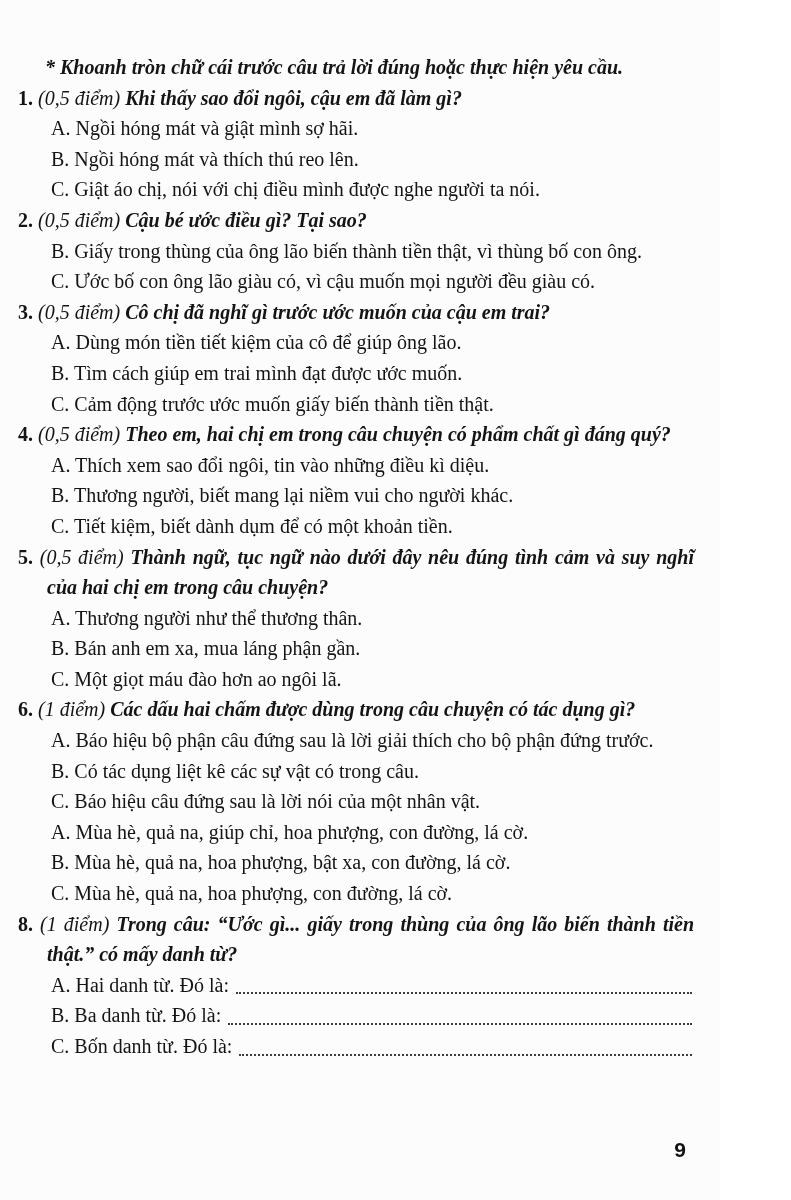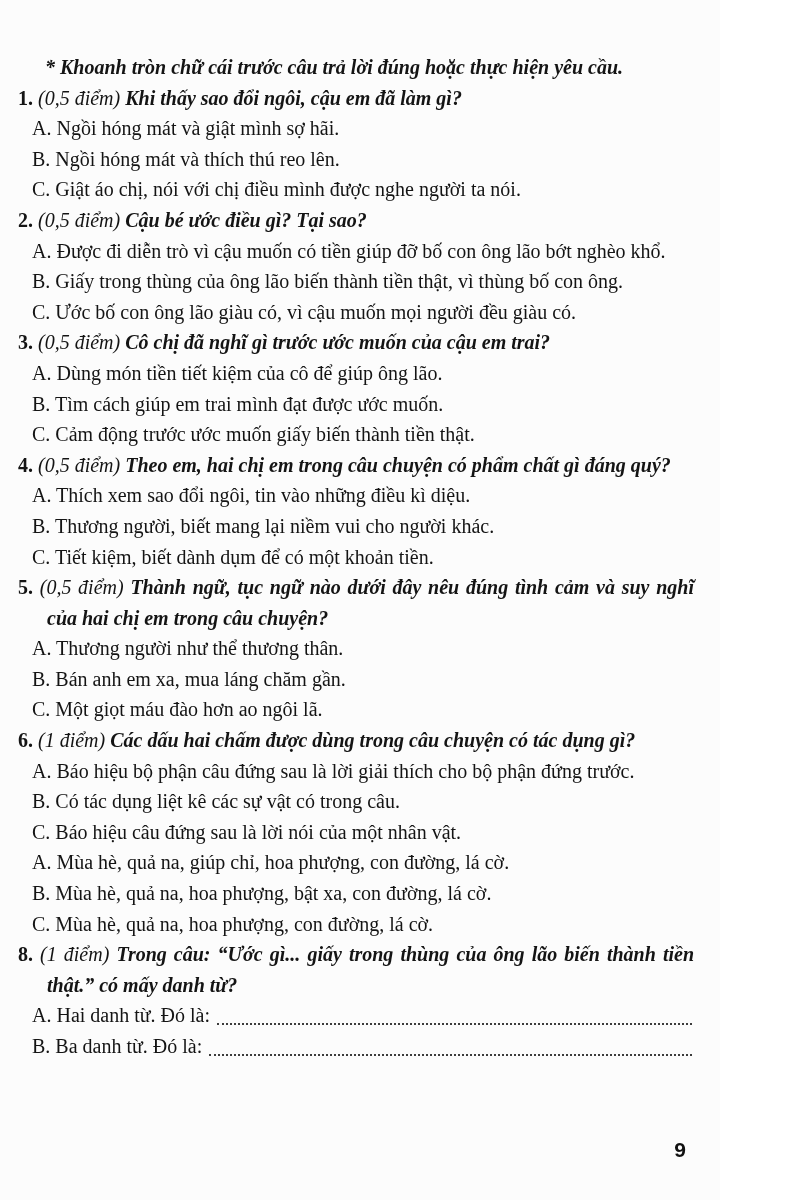--- a/index.html
+++ b/index.html
@@ -30,21 +30,21 @@
   .stem {
     margin: 0;
     padding-left: 29px;
     text-indent: -29px;
     text-align: justify;
   }
   .qnum  { font-weight: bold; font-style: normal; }
   .pts   { font-style: italic; font-weight: normal; }
   .qtext { font-weight: bold; font-style: italic; }
   .option {
-    margin: 0 0 0 14px;
+    margin: 0 0 0 33px;
     white-space: nowrap;
   }
   .option.with-blank { display: flex; }
   .opt-label { flex: 0 0 auto; }
   .leader {
     flex: 1 1 auto;
     border-bottom: 2.5px dotted #3c3c3c;
     margin: 0 2px 6px 7px;
     min-width: 40px;
   }
@@ -66,40 +66,39 @@
 
   <div id="questions">
       <div class="question">
         <p class="stem"><span class="qnum">1.</span> <span class="pts">(0,5 điểm)</span> <span class="qtext">Khi thấy sao đổi ngôi, cậu em đã làm gì?</span></p>
         <p class="option"><span class="opt-label">A. Ngồi hóng mát và giật mình sợ hãi.</span></p>
         <p class="option"><span class="opt-label">B. Ngồi hóng mát và thích thú reo lên.</span></p>
         <p class="option"><span class="opt-label">C. Giật áo chị, nói với chị điều mình được nghe người ta nói.</span></p>
       </div>
       <div class="question">
         <p class="stem"><span class="qnum">2.</span> <span class="pts">(0,5 điểm)</span> <span class="qtext">Cậu bé ước điều gì? Tại sao?</span></p>
-        <p class="option"><span class="opt-label">A. Được đi diễn trò vì cậu muốn có tiền giúp đỡ bố con ông lão bớt nghèo khổ.</span></p>
         <p class="option"><span class="opt-label">B. Giấy trong thùng của ông lão biến thành tiền thật, vì thùng bố con ông.</span></p>
         <p class="option"><span class="opt-label">C. Ước bố con ông lão giàu có, vì cậu muốn mọi người đều giàu có.</span></p>
       </div>
       <div class="question">
         <p class="stem"><span class="qnum">3.</span> <span class="pts">(0,5 điểm)</span> <span class="qtext">Cô chị đã nghĩ gì trước ước muốn của cậu em trai?</span></p>
         <p class="option"><span class="opt-label">A. Dùng món tiền tiết kiệm của cô để giúp ông lão.</span></p>
         <p class="option"><span class="opt-label">B. Tìm cách giúp em trai mình đạt được ước muốn.</span></p>
         <p class="option"><span class="opt-label">C. Cảm động trước ước muốn giấy biến thành tiền thật.</span></p>
       </div>
       <div class="question">
         <p class="stem"><span class="qnum">4.</span> <span class="pts">(0,5 điểm)</span> <span class="qtext">Theo em, hai chị em trong câu chuyện có phẩm chất gì đáng quý?</span></p>
         <p class="option"><span class="opt-label">A. Thích xem sao đổi ngôi, tin vào những điều kì diệu.</span></p>
         <p class="option"><span class="opt-label">B. Thương người, biết mang lại niềm vui cho người khác.</span></p>
         <p class="option"><span class="opt-label">C. Tiết kiệm, biết dành dụm để có một khoản tiền.</span></p>
       </div>
       <div class="question">
         <p class="stem"><span class="qnum">5.</span> <span class="pts">(0,5 điểm)</span> <span class="qtext">Thành ngữ, tục ngữ nào dưới đây nêu đúng tình cảm và suy nghĩ của hai chị em trong câu chuyện?</span></p>
         <p class="option"><span class="opt-label">A. Thương người như thể thương thân.</span></p>
-        <p class="option"><span class="opt-label">B. Bán anh em xa, mua láng chăm gần.</span></p>
+        <p class="option"><span class="opt-label">B. Bán anh em xa, mua láng phận gần.</span></p>
         <p class="option"><span class="opt-label">C. Một giọt máu đào hơn ao ngôi lã.</span></p>
       </div>
       <div class="question">
         <p class="stem"><span class="qnum">6.</span> <span class="pts">(1 điểm)</span> <span class="qtext">Các dấu hai chấm được dùng trong câu chuyện có tác dụng gì?</span></p>
         <p class="option"><span class="opt-label">A. Báo hiệu bộ phận câu đứng sau là lời giải thích cho bộ phận đứng trước.</span></p>
         <p class="option"><span class="opt-label">B. Có tác dụng liệt kê các sự vật có trong câu.</span></p>
         <p class="option"><span class="opt-label">C. Báo hiệu câu đứng sau là lời nói của một nhân vật.</span></p>
       </div>
       <div class="question">
         <p class="option"><span class="opt-label">A. Mùa hè, quả na, giúp chỉ, hoa phượng, con đường, lá cờ.</span></p>
@@ -109,17 +108,21 @@
       <div class="question">
         <p class="stem"><span class="qnum">8.</span> <span class="pts">(1 điểm)</span> <span class="qtext">Trong câu: “Ước gì... giấy trong thùng của ông lão biến thành tiền thật.” có mấy danh từ?</span></p>
         <p class="option with-blank">
           <span class="opt-label">A. Hai danh từ. Đó là:</span>
           <span class="leader"></span>
         </p>
         <p class="option with-blank">
           <span class="opt-label">B. Ba danh từ. Đó là:</span>
           <span class="leader"></span>
         </p>
+        <p class="option with-blank">
+          <span class="opt-label">C. Bốn danh từ. Đó là:</span>
+          <span class="leader"></span>
+        </p>
       </div>
     </div>
 
   <div class="page-number">9</div>
 </div>
 
 </body></html>

